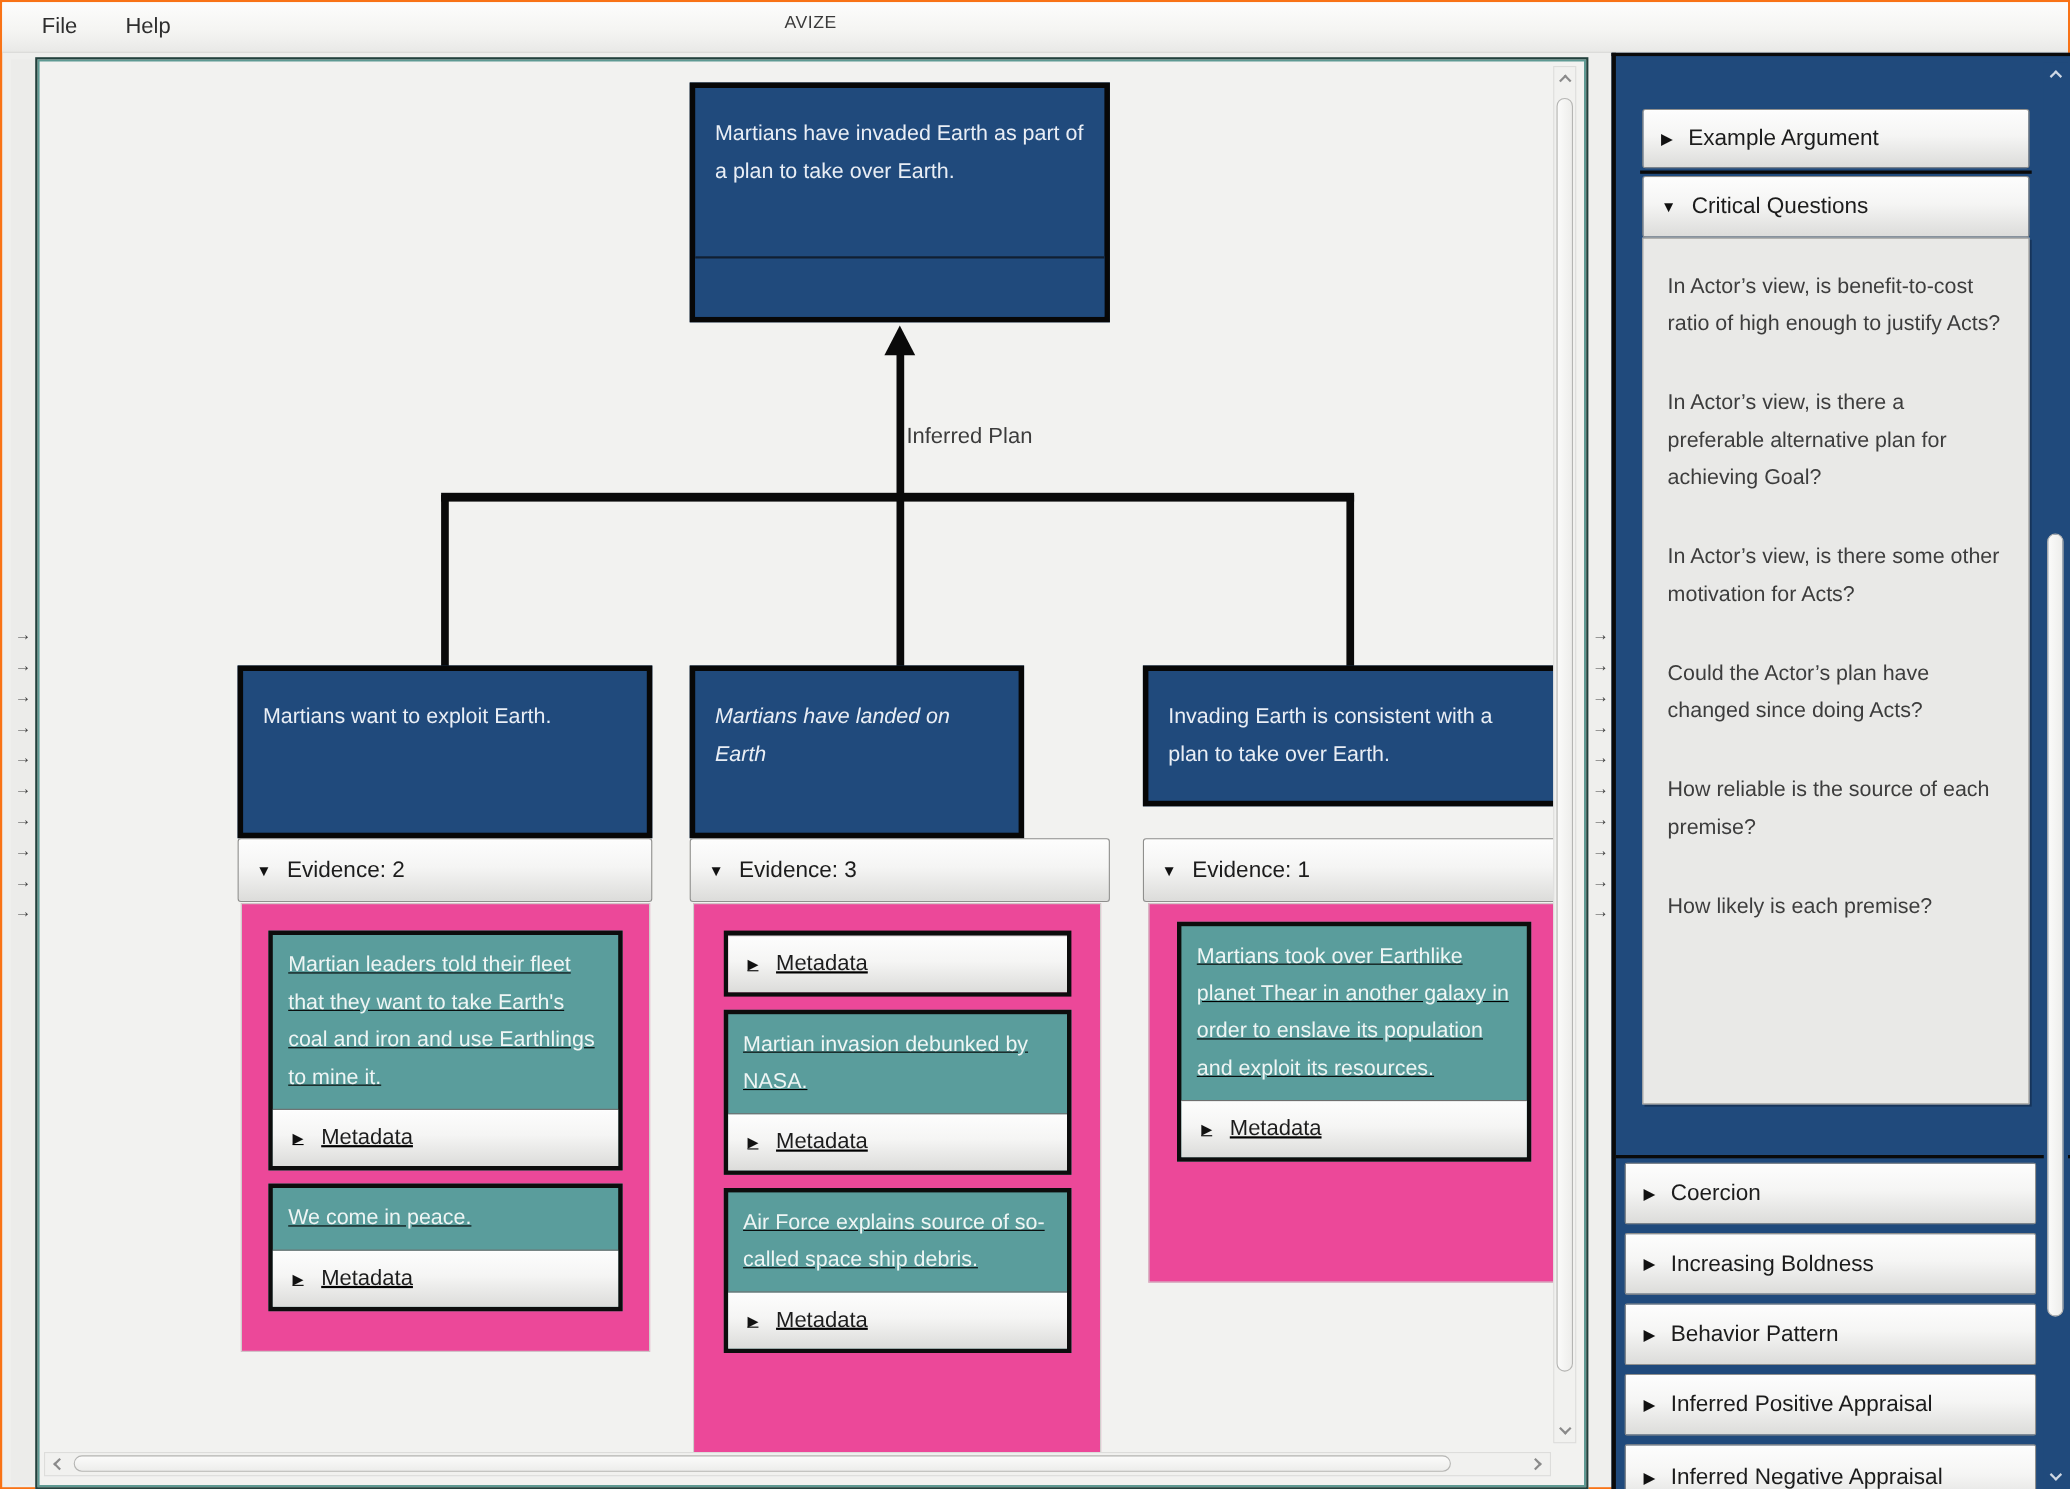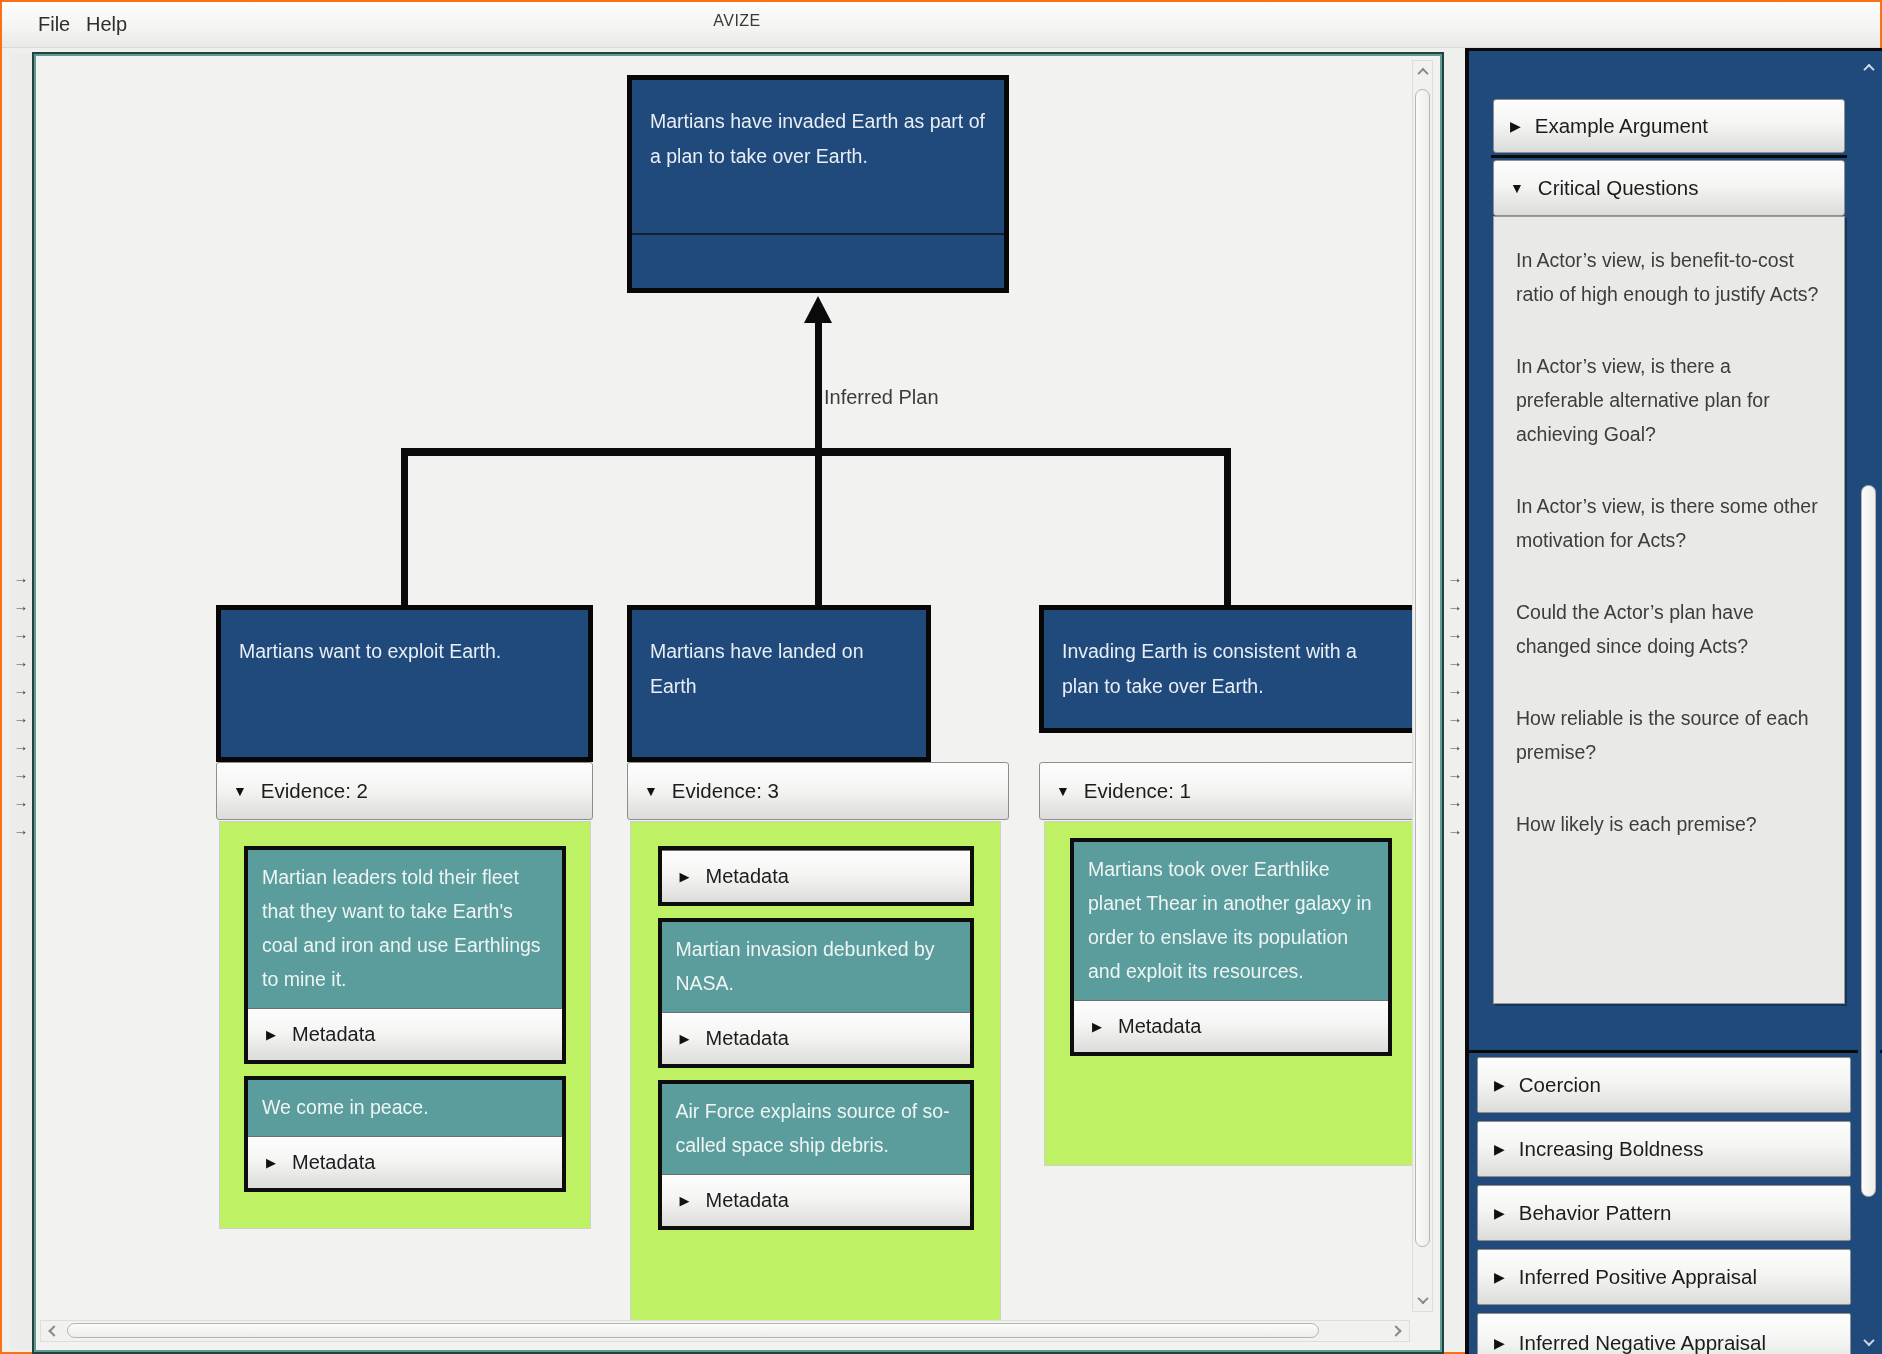--- a/index.html
+++ b/index.html
@@ -18,21 +18,21 @@
   
   .menubar {
     position:absolute; left:0; top:0; width:100%; height:46px;
     background:linear-gradient(180deg,#fdfdfc 0%,#f4f4f2 60%,#e9e9e7 100%);
     border-bottom:1px solid #d8d8d5;
   }
   .menu-item {
     position:absolute; top:9px; font-size:20px; color:#2e2e2e; padding:2px 8px; cursor:default;
   }
   .menu-file { left:28px; }
-  .menu-help { left:76px;text-align:right; }
+  .menu-help { left:104px;text-align:right; }
   .app-title {
     position:absolute; top:10px; left:0; width:1470px; text-align:center;
     font-size:16px; color:#3a3a3a; letter-spacing:0.5px;
   }
   
   .strip {
     position:absolute; top:52px; height:1296px; width:22px;
     background:#ececea;
   }
   .strip-left { left:8px; }
@@ -55,21 +55,21 @@
     position:absolute; background:#204a7c; border:5px solid #070707; color:#e9eef5;
     font-size:19.5px; line-height:35px;
   }
   .node-text { padding:24px 18px 0 18px; }
   .node-conclusion { left:589px; top:17px; width:382px; height:218px; }
   .node-conclusion .node-footer {
     position:absolute; left:0; right:0; bottom:0; height:55px; border-top:2px solid #111f31;
     background:#204a7c;
   }
   .node-p1 { left:178px; top:547px; width:377px; height:157px; }
-  .node-p2 { left:589px; top:547px; width:304px; height:157px; }
+  .node-p2 { left:589px; top:547px; width:304px; height:157px;font-style:italic; }
   .node-p3 { left:1001px; top:547px; width:382px; height:128px; }
   
   .link-line { position:absolute; background:#0a0a0a; }
   .lnk-h { left:363px; top:390px; width:830px; height:8px; }
   .lnk-v-left  { left:363px; top:392px; width:7px; height:157px; }
   .lnk-v-mid   { left:777px; top:262px; width:7px; height:287px; }
   .lnk-v-right { left:1186px; top:392px; width:7px; height:157px; }
   .arrow-head {
     position:absolute; left:766px; top:238px; width:0; height:0;
     border-left:14px solid transparent; border-right:14px solid transparent;
@@ -86,21 +86,21 @@
     box-shadow:0 1px 0 rgba(255,255,255,0.6) inset;
   }
   .tri { font-size:14px; color:#111; margin:0 14px 0 16px; }
   .exp-label { font-size:20.5px; color:#1c1c1c; }
   .evidence-header { position:absolute; height:58px; font-size:20px; }
   .evh-p1 { left:178px; top:704px; width:377px; }
   .evh-p2 { left:589px; top:704px; width:382px; }
   .evh-p3 { left:1001px; top:704px; width:382px; }
   
   .ev-container {
-    position:absolute; background:#bef264; border:1px solid #cfcfcc;
+    position:absolute; background:#ec4899; border:1px solid #cfcfcc;text-decoration:underline;
   }
   .evc-p1 { left:181px; top:763px; width:372px; height:408px; }
   .evc-p2 { left:592px; top:763px; width:371px; height:512px; }
   .evc-p3 { left:1006px; top:763px; width:374px; height:345px; }
   .ev-card {
     position:relative; margin:24px auto 10px auto; border:4px solid #0d0d0d; background:#5a9d9c;
   }
   .ev-card + .ev-card { margin-top:12px; }
   .evc-p1 .ev-card { width:322px; }
   .evc-p2 .ev-card { width:316px; }

